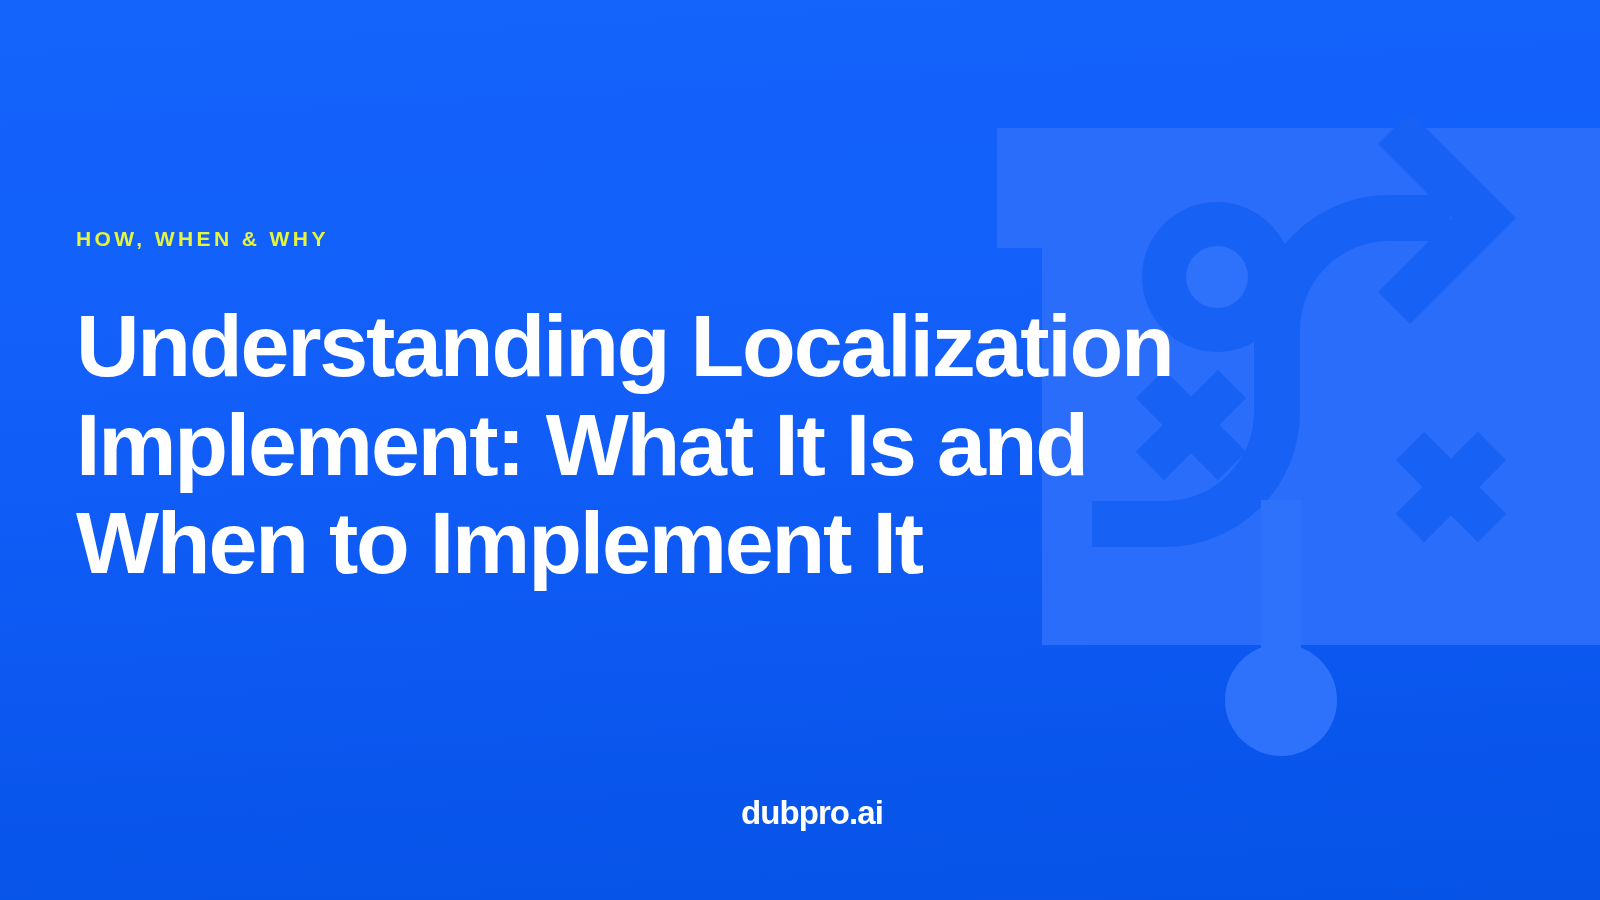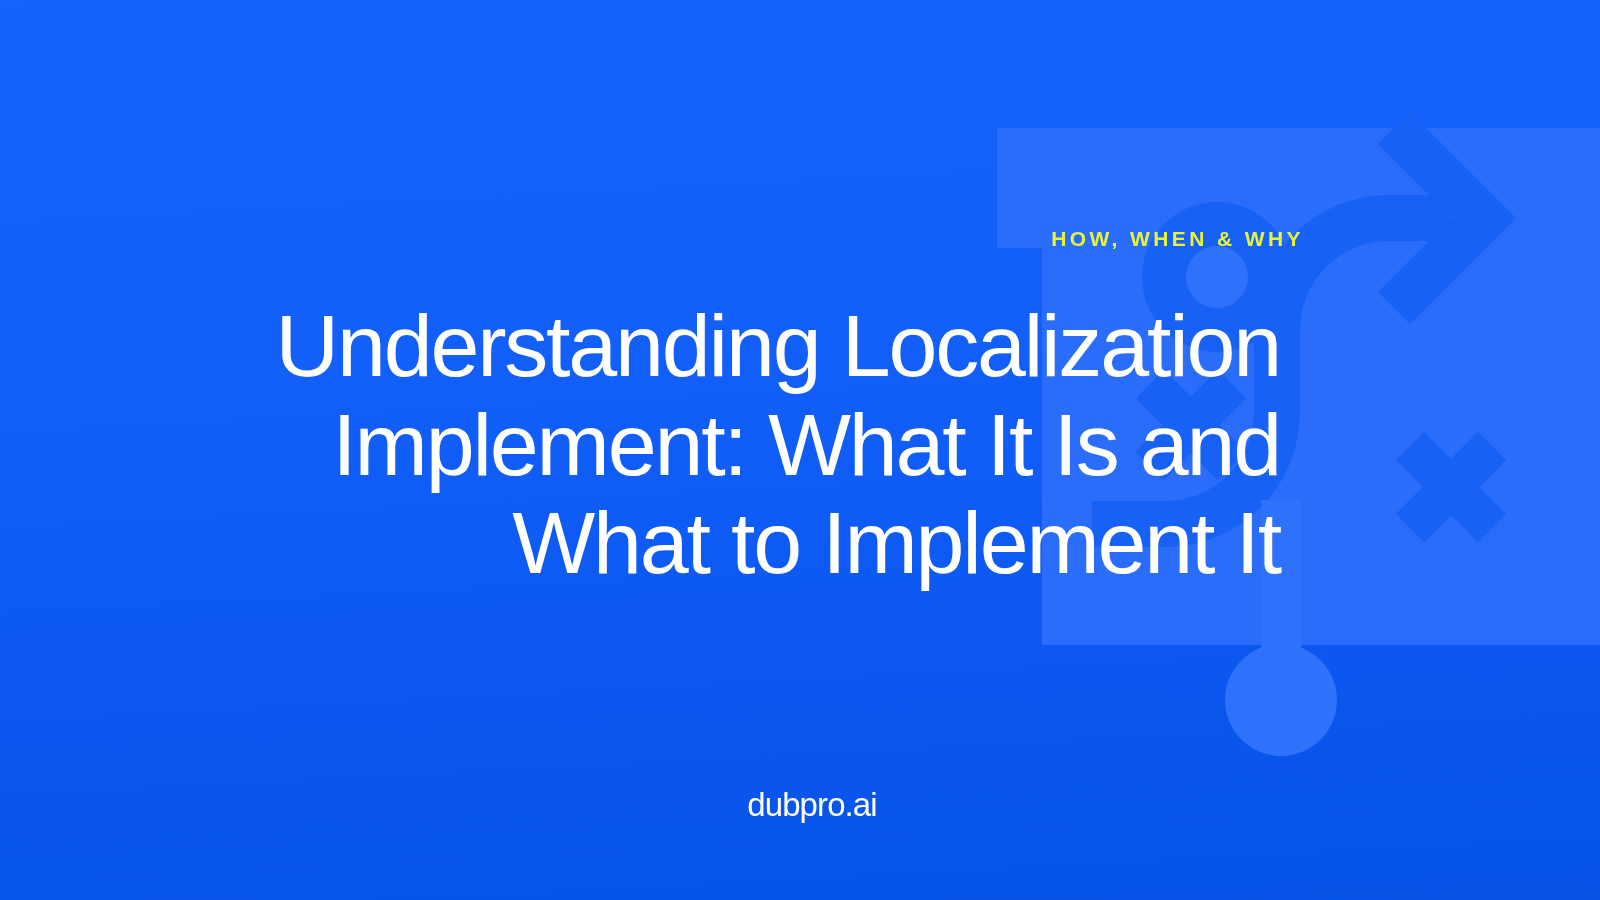--- a/index.html
+++ b/index.html
@@ -30,61 +30,60 @@
 
   .graphic svg {
     display: block;
     width: 100%;
     height: 100%;
   }
 
   
   .content {
     position: absolute;
-    left: 84px;
+    left: 76px;
     top: 228px;
     width: 1220px;
-    text-align: right;
   }
 
   .eyebrow {
     color: #E6F53B;
     font-size: 21px;
     font-weight: bold;
     letter-spacing: 3.4px;
     line-height: 1;
     margin: 0 0 48px 0;
     white-space: nowrap;
   }
 
   .headline {
-    margin: 16px;
+    margin: 0;
     color: #FFFFFF;
     font-size: 88px;
-    font-weight: normal;
+    font-weight: bold;
     line-height: 1.12;
     letter-spacing: -2.2px;
     max-width: 1180px;
   }
 
   .headline .line {
     display: block;
     white-space: nowrap;
   }
 
   
   .logo {
     position: absolute;
     left: 0;
     right: 0;
-    bottom: 76px;
+    bottom: 68px;
     text-align: center;
     color: #FFFFFF;
     font-size: 33px;
-    font-weight: normal;
+    font-weight: bold;
     letter-spacing: -0.9px;
     padding-left: 24px;
   }
 </style>
 </head>
 <body>
 
 <div class="banner">
 
   <div class="graphic">
@@ -125,19 +124,19 @@
       </g>
     </svg>
   </div>
 
   <div class="content">
     <div class="eyebrow">HOW, WHEN &amp; WHY</div>
 
     <h1 class="headline">
       <span class="line">Understanding Localization</span>
       <span class="line">Implement: What It Is and</span>
-      <span class="line">What to Implement It</span>
+      <span class="line">When to Implement It</span>
     </h1>
   </div>
 
   <div class="logo">dubpro.ai</div>
 
 </div>
 
 </body></html>

